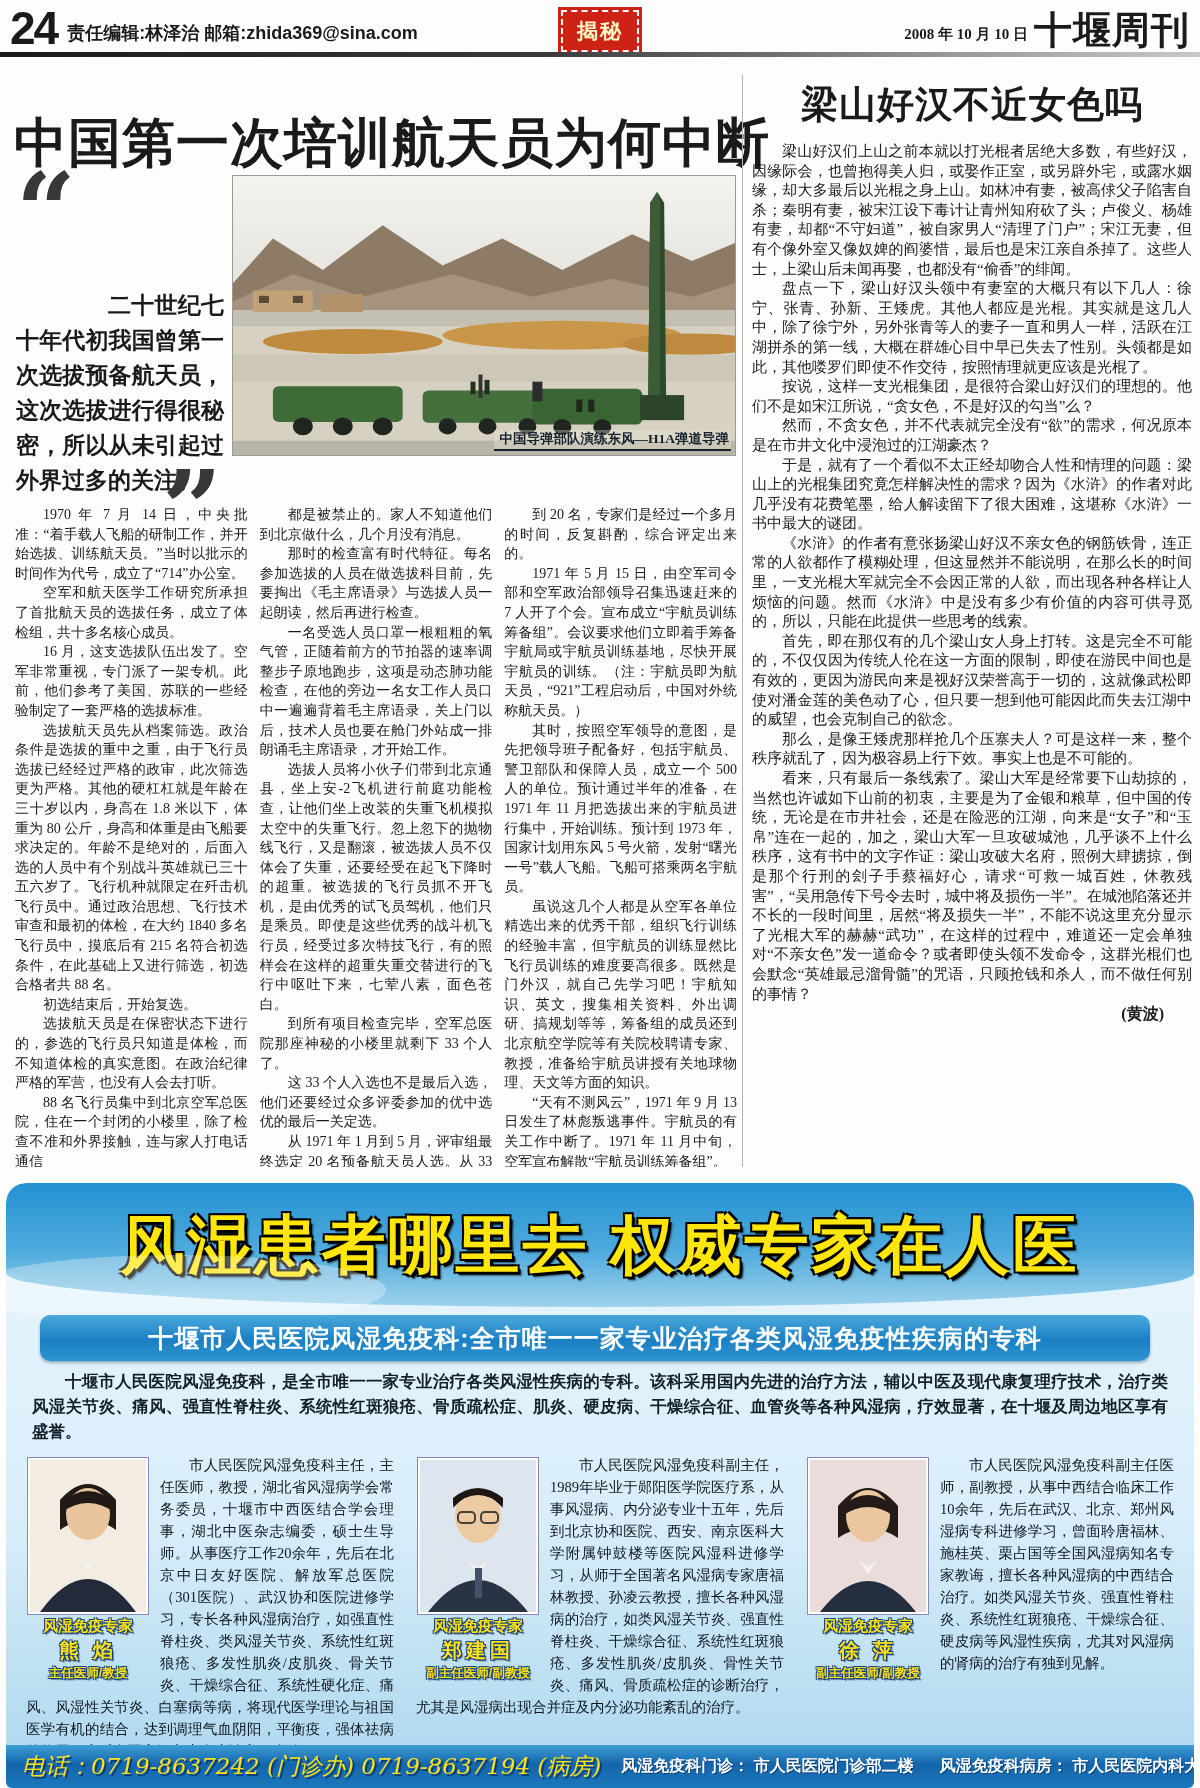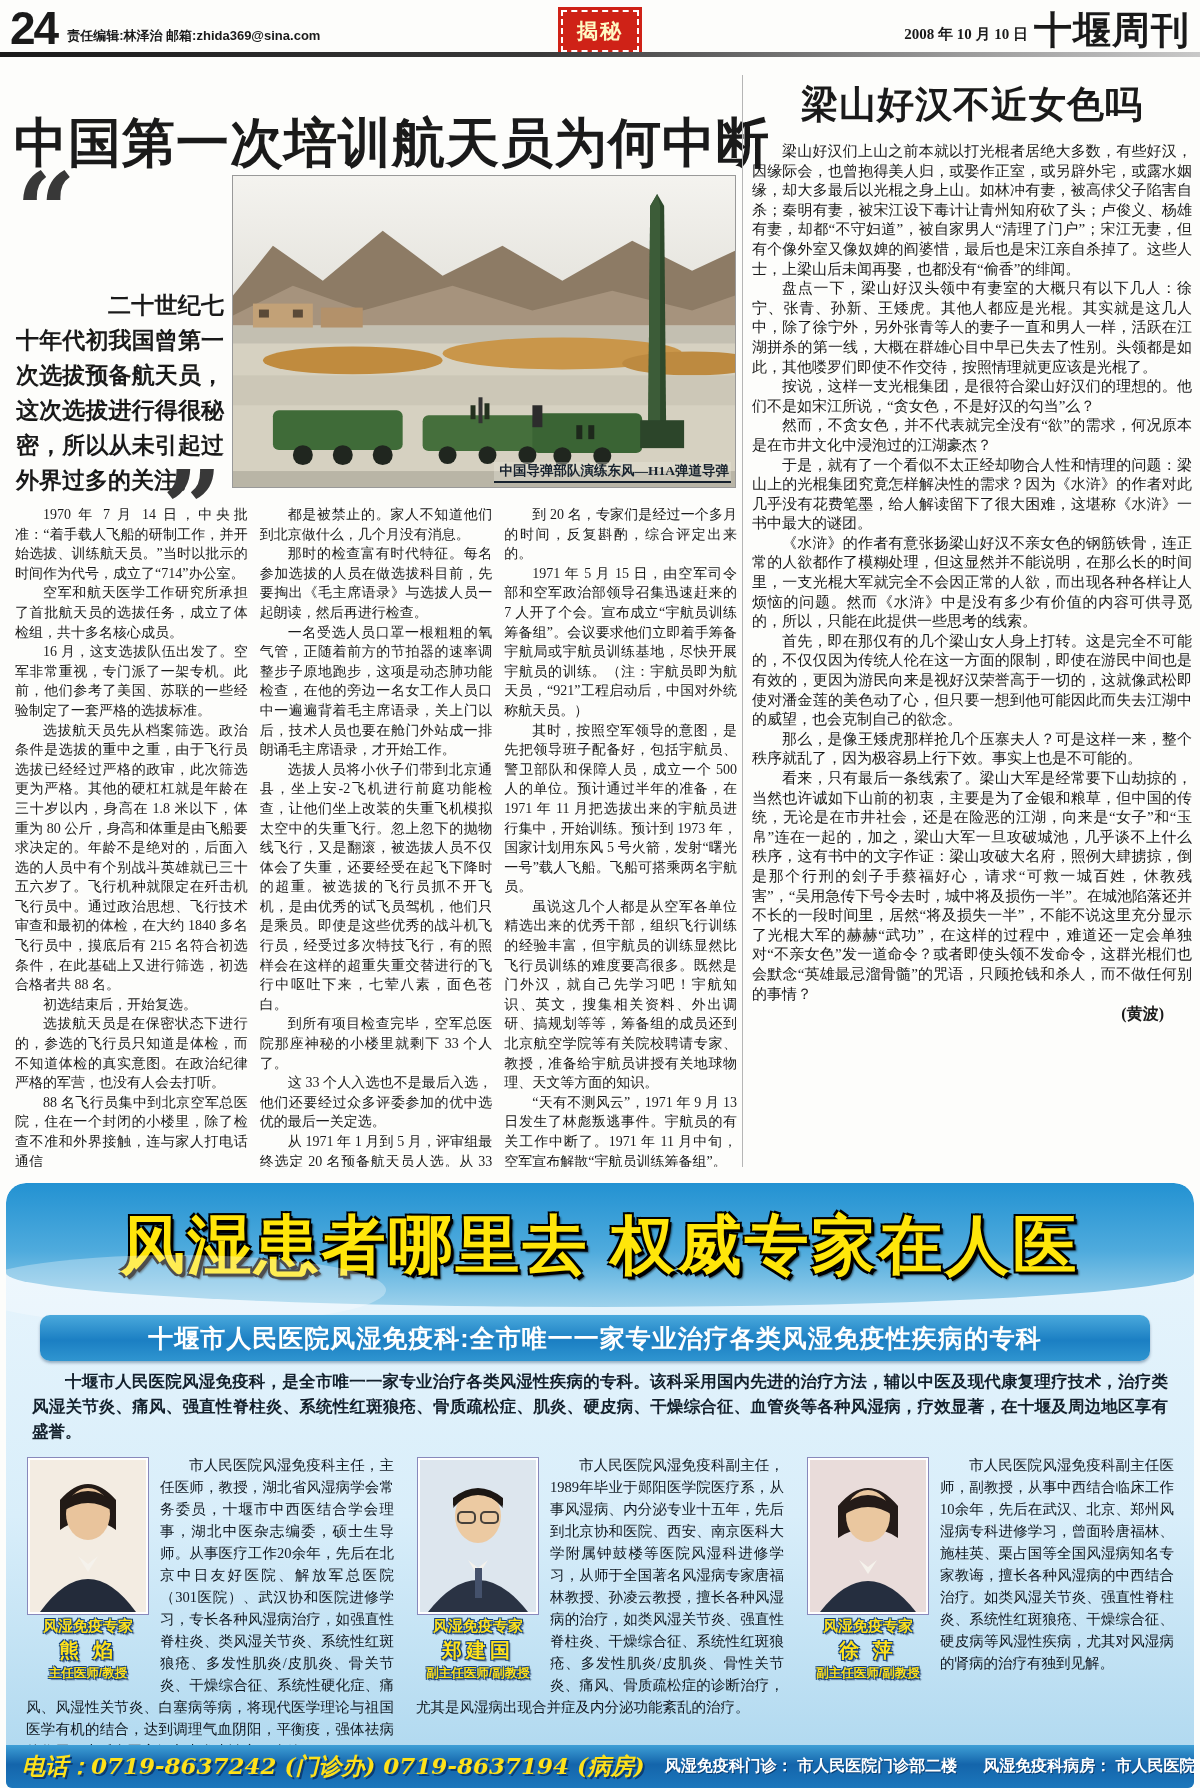--- a/index.html
+++ b/index.html
@@ -1,37 +1,37 @@
 <!DOCTYPE html>
 <html><head>
 <meta charset="utf-8">
 <style>
   html,body{margin:0;padding:0;background:#888;}
   .page{position:relative;width:1200px;height:1788px;margin:0 auto;background:#fdfdfb;
         font-family:"Liberation Serif",serif;color:#1a1a1a;overflow:hidden;}
   
   .hdr{position:absolute;top:4px;left:10px;right:10px;height:46px;display:flex;align-items:flex-end;}
   .pageno{font-family:"Liberation Sans",sans-serif;font-weight:900;font-size:46px;line-height:44px;letter-spacing:-2px;}
-  .editor{font-family:"Liberation Sans",sans-serif;font-weight:bold;font-size:13px;margin:0 0 5px 10px;}
+  .editor{font-family:"Liberation Sans",sans-serif;font-weight:bold;font-size:18px;margin:0 0 5px 10px;}
   .badge{position:absolute;left:50%;top:6px;transform:translateX(-50%);background:#cf2217;color:#fef9c3;
          padding:5px 14px;font-weight:bold;font-size:21px;border:2px dashed #fff;outline:3px solid #cf2217;letter-spacing:2px;}
   .hdr-right{margin-left:auto;display:flex;align-items:flex-end;gap:6px;text-align:center;}
   .date{font-weight:bold;font-size:15px;margin-bottom:6px;}
   .masthead{font-weight:900;font-size:38px;line-height:40px;letter-spacing:1px;}
   .rule{position:absolute;top:52px;left:0;right:0;height:5px;
         background:linear-gradient(90deg,#1a1a1a 0%,#3a3a3a 45%,#9a9a9a 80%,#c8c8c8 100%);}
   
   .headline{position:absolute;top:72px;left:14px;width:722px;font-weight:900;font-size:53px;
             letter-spacing:1px;white-space:nowrap;}
   .vdiv{position:absolute;top:75px;left:742px;width:1px;height:1092px;background:#b5b5b5;}
   .quote{position:absolute;top:182px;left:16px;width:208px;height:300px;}
   .qmark{font-family:"DejaVu Serif",serif;font-weight:bold;font-size:104px;line-height:60px;color:#383838;}
   .qmark.close{position:absolute;right:2px;bottom:-58px;}
   .quote p{margin:36px 0 0 0;font-weight:bold;font-size:23px;line-height:35px;text-align:justify;text-indent:4em;}
-  .photo{position:absolute;top:175px;left:232px;width:504px;height:313px;border:1px solid #999;box-sizing:border-box;}
+  .photo{position:absolute;top:175px;left:232px;width:504px;height:281px;border:1px solid #999;box-sizing:border-box;}
   .photo svg{display:block;width:100%;height:100%;}
   .caption{position:absolute;right:4px;bottom:4px;font-weight:bold;font-size:13.5px;color:#17222e;
            border-bottom:2px solid #17222e;padding:0 2px 1px 6px;background:rgba(235,232,220,.35);}
   .cols{position:absolute;top:505px;left:15px;width:722px;height:662px;display:flex;gap:12px;overflow:hidden;}
   .col{flex:1;font-size:14px;line-height:19.6px;text-align:justify;}
   .col p,.rart p{margin:0;text-indent:2em;}
   
   .rart{position:absolute;top:78px;left:752px;width:440px;height:1090px;overflow:hidden;}
   .rart h2{margin:2px 0 12px 0;font-family:"Liberation Sans",sans-serif;font-weight:900;font-size:37px;
            letter-spacing:1px;text-align:center;white-space:nowrap;}
@@ -64,21 +64,21 @@
   .doc-label{font-size:15px;margin-top:3px;}
   .doc-name{font-size:20px;letter-spacing:4px;margin-top:1px;}
   .doc-title{font-size:12.5px;margin-top:1px;}
   .doc-bio{font-family:"Liberation Serif",serif;font-size:14.5px;line-height:22px;text-align:justify;
            color:#101820;text-indent:2em;margin:0;}
   .doc-clinic{clear:both;text-align:center;padding:8px 0 10px 0;}
   .doc-clinic span{font-weight:900;font-size:19px;color:#0e2747;border-bottom:2px solid rgba(30,90,150,.35);padding:0 6px 2px 6px;}
   .ad-bar{position:absolute;left:0;right:0;bottom:0;height:43px;
           background:linear-gradient(180deg,#3e9fd6 0%,#1465ab 45%,#1c77bc 100%);
           display:flex;align-items:center;padding:0 16px;box-sizing:border-box;gap:20px;}
-  .ad-phone{font-family:"DejaVu Serif",serif;font-style:italic;font-weight:700;font-size:23px;color:#ffe11a;
+  .ad-phone{font-family:"DejaVu Serif",serif;font-style:italic;font-weight:400;font-size:23px;color:#ffe11a;
             white-space:nowrap;text-shadow:2px 2px 0 #0a3c75;}
   .ad-locs{margin-left:auto;display:flex;gap:26px;}
   .ad-locs span{color:#fff;font-weight:bold;font-size:16px;white-space:nowrap;text-shadow:1px 1px 0 rgba(0,30,70,.6);}
 </style>
 </head>
 <body>
 
 <div class="page">
 
   <div class="hdr">

